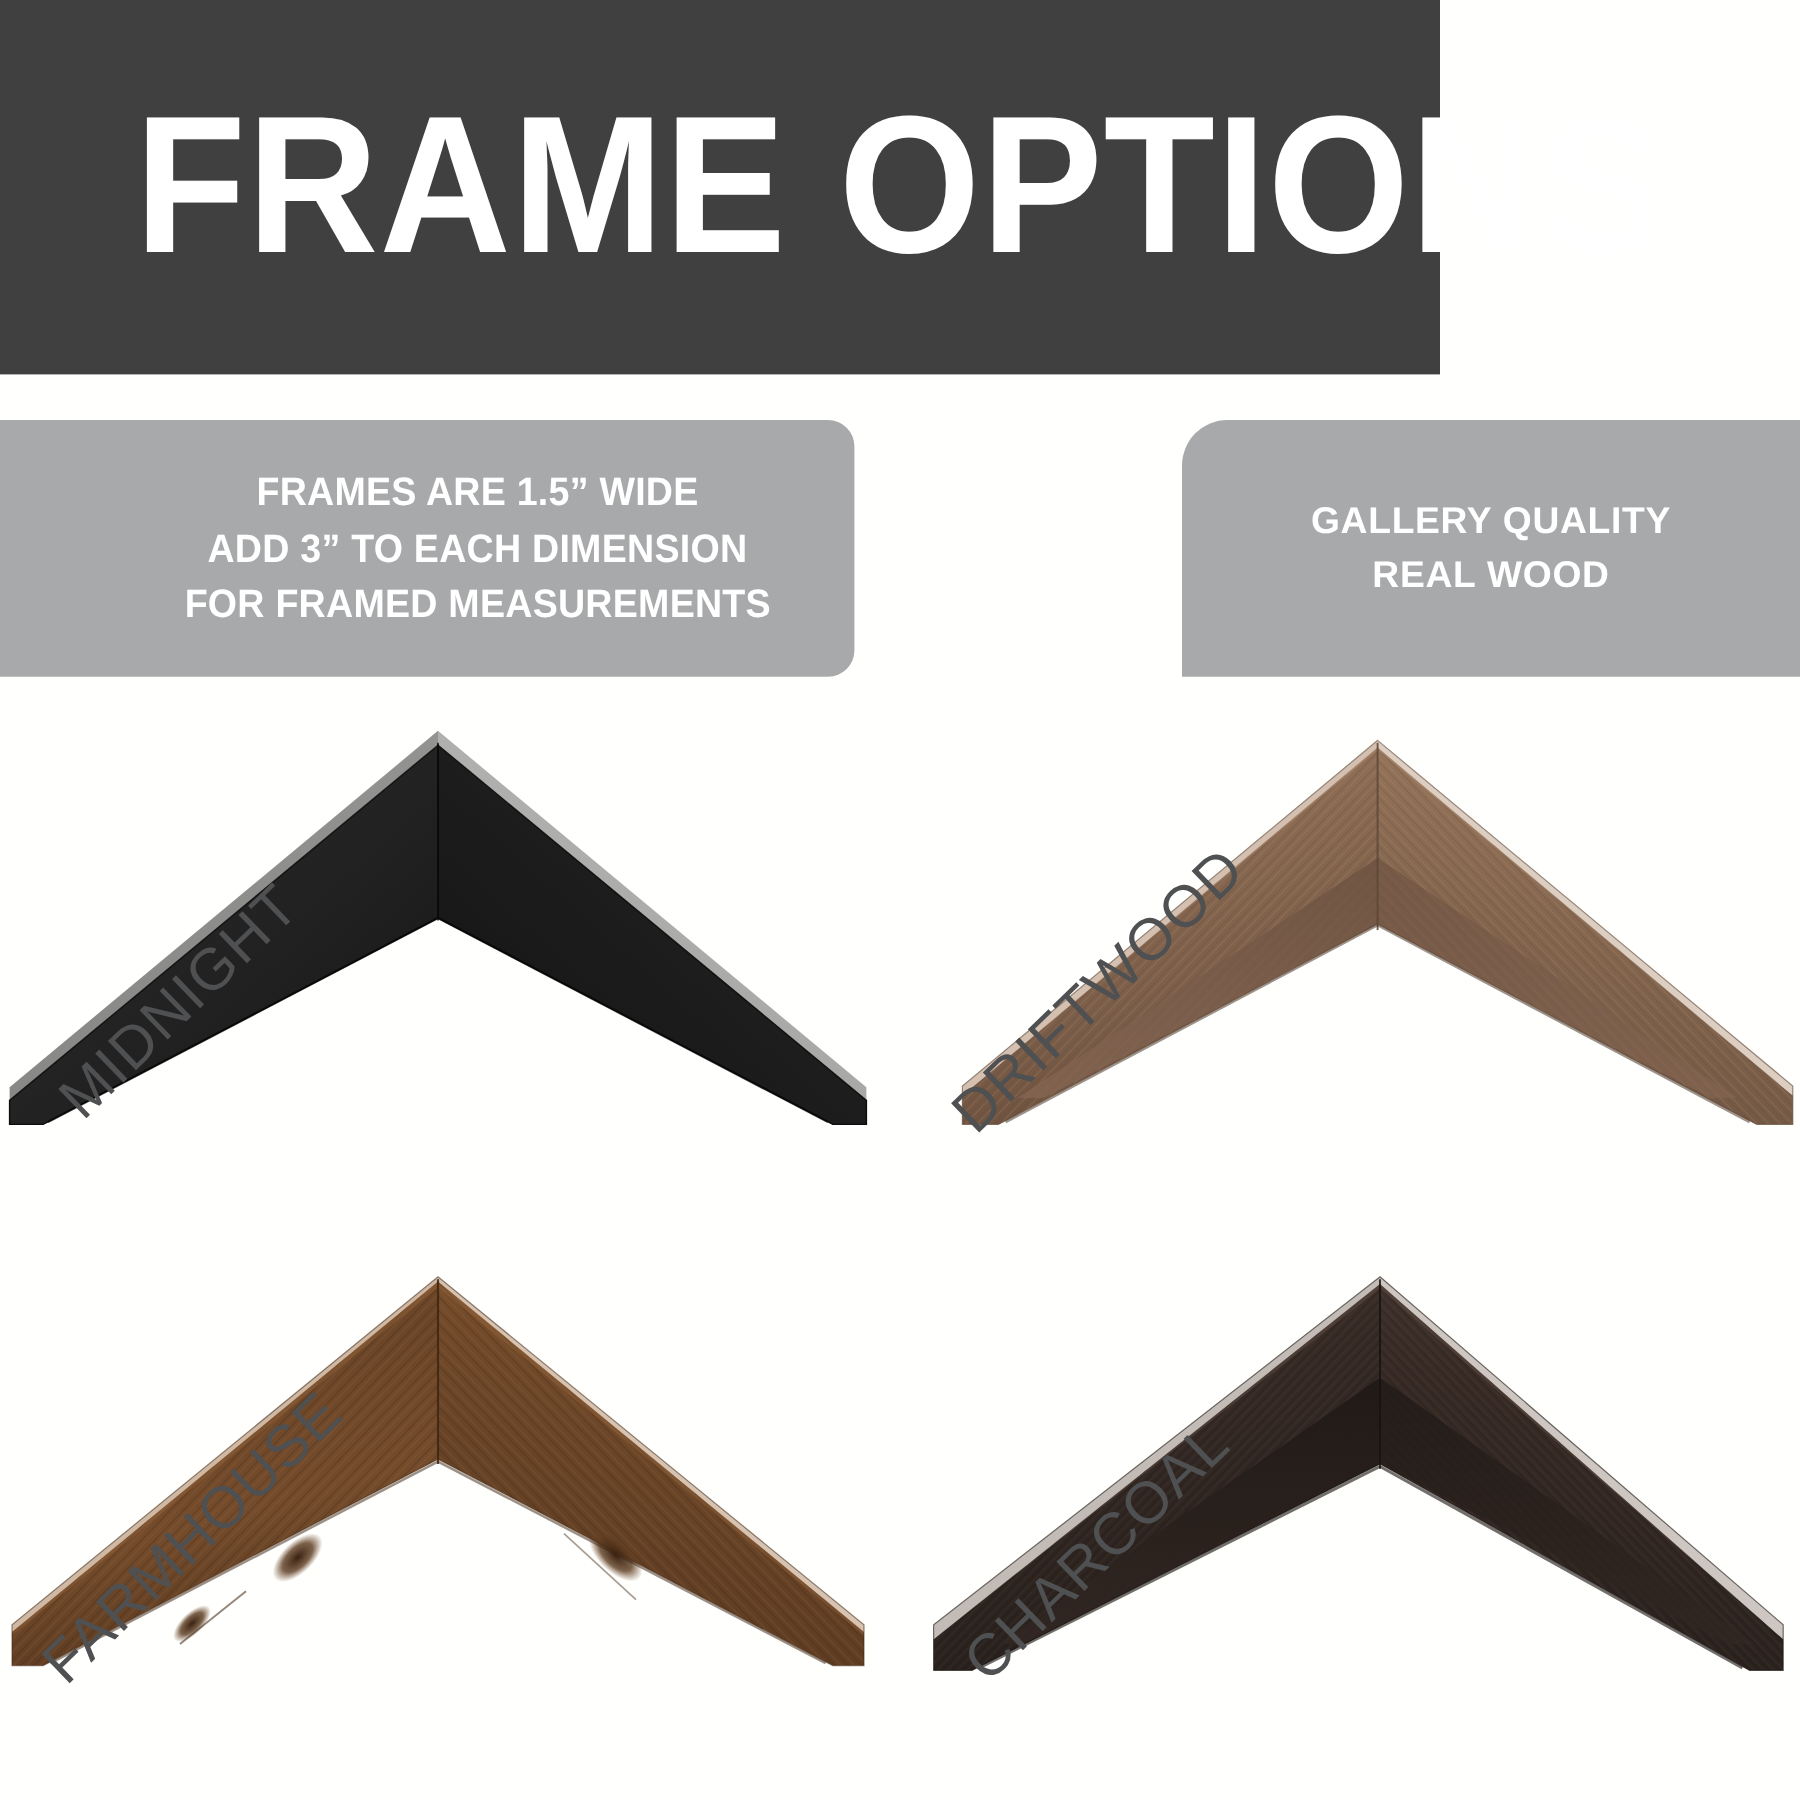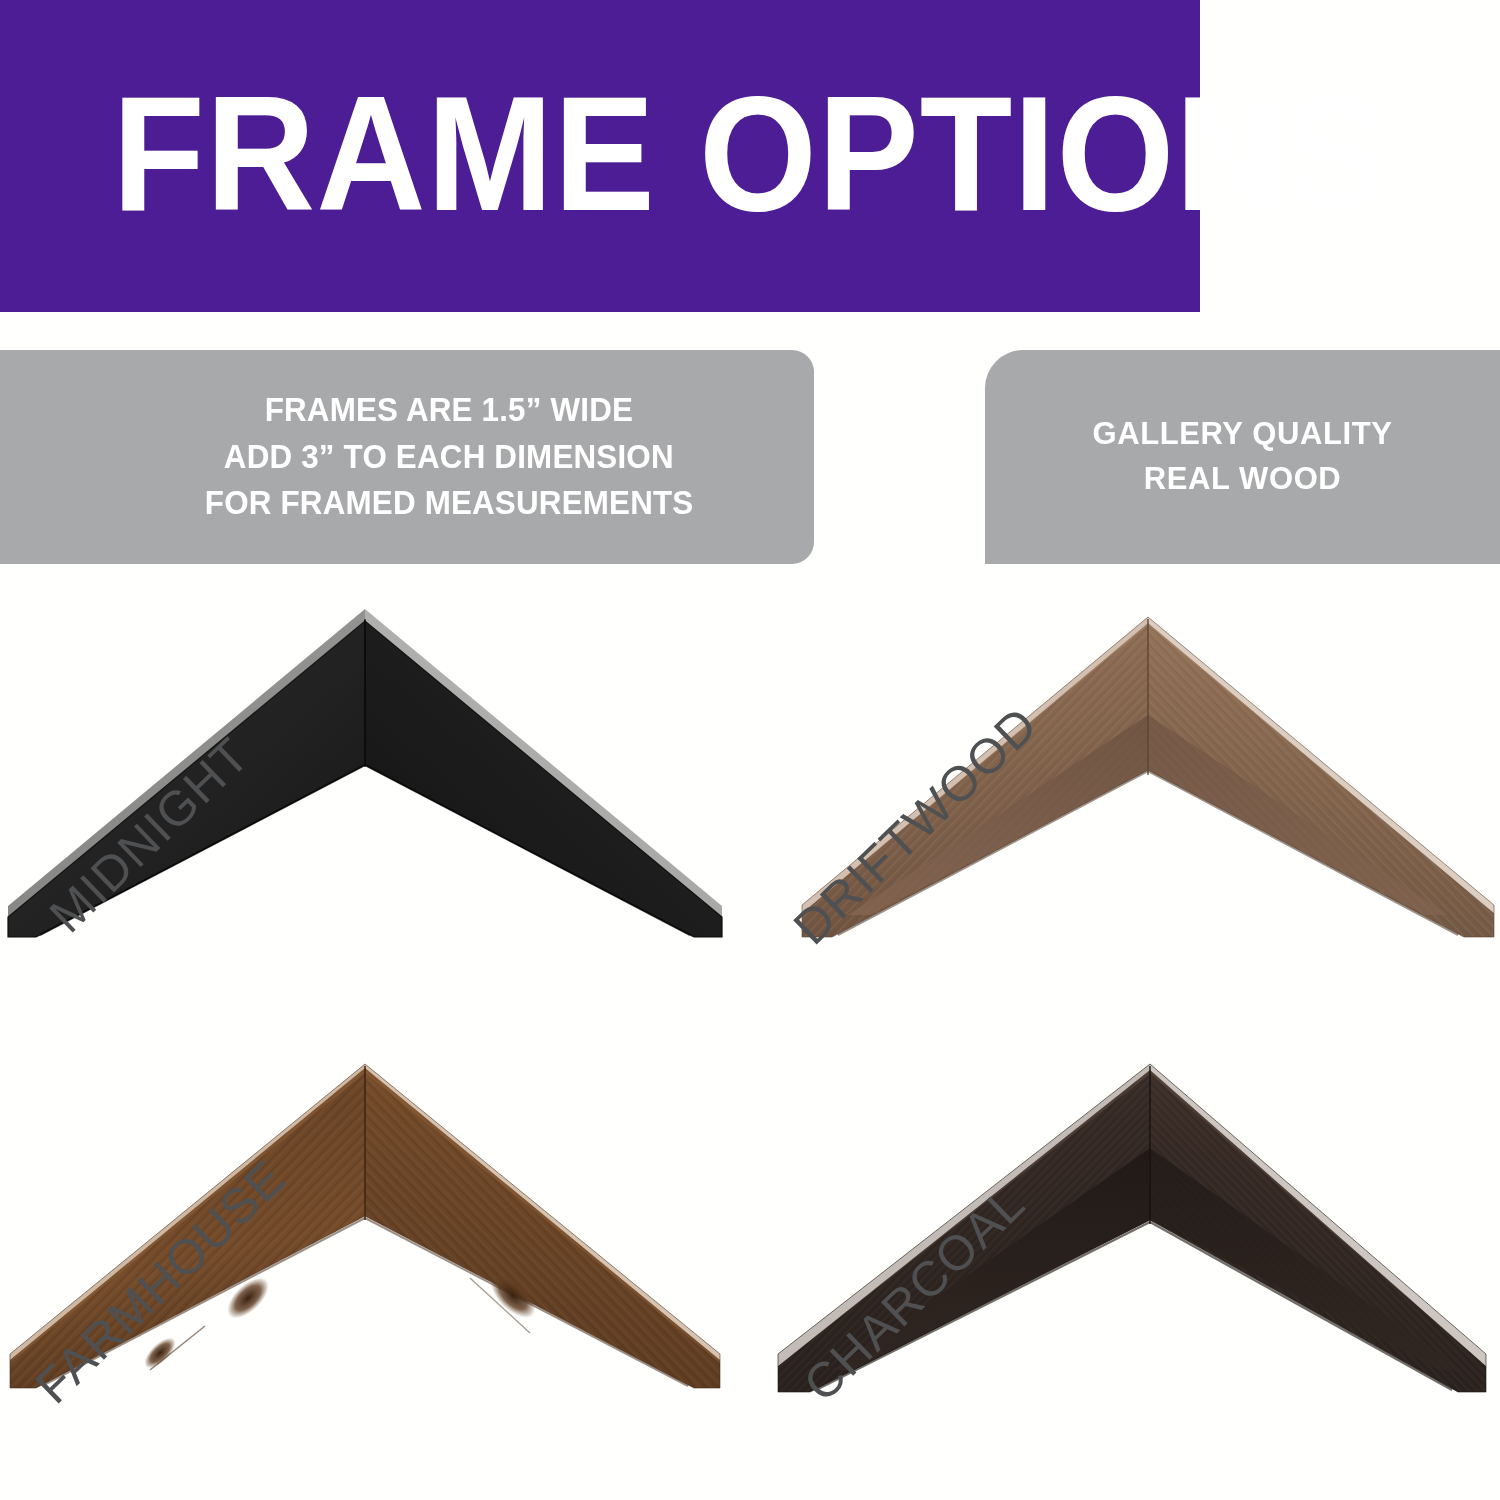--- a/index.html
+++ b/index.html
@@ -20,21 +20,21 @@
     background: #fffffd;
   }
 
   
   #header-banner {
     position: absolute;
     left: 0;
     top: 0;
     width: 1200px;
     height: 312px;
-    background: #4c1d95;
+    background: #404040;
   }
   #page-title {
     position: absolute;
     left: 0;
     top: 0;
     width: 1500px;
     height: 312px;
     display: flex;
     align-items: center;
     justify-content: center;
@@ -59,21 +59,21 @@
     flex-direction: column;
     align-items: center;
     justify-content: center;
     color: #ffffff;
     text-align: center;
     box-sizing: border-box;
   }
   #measurements-box {
     left: 0;
     top: 350px;
-    width: 814px;
+    width: 712px;
     height: 214px;
     border-radius: 0 22px 22px 0;
     padding: 0 16px 0 100px;
   }
   #measurements-box .info-line {
     font-family: "Liberation Sans", sans-serif;
     font-weight: 700;
     font-size: 33px;
     line-height: 1.42;
     letter-spacing: 0.2px;

